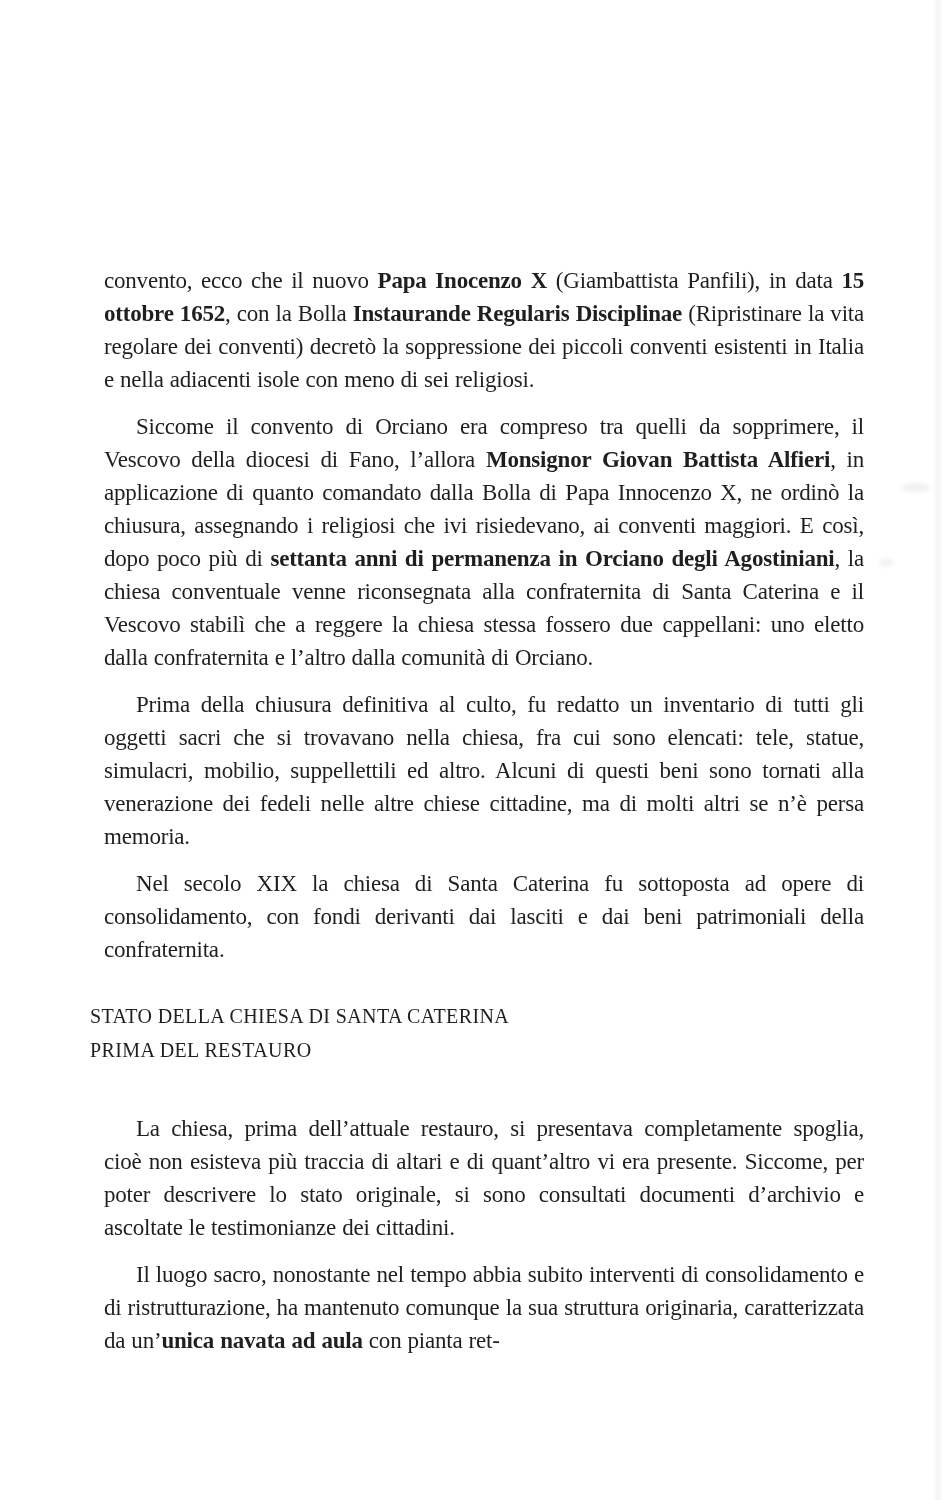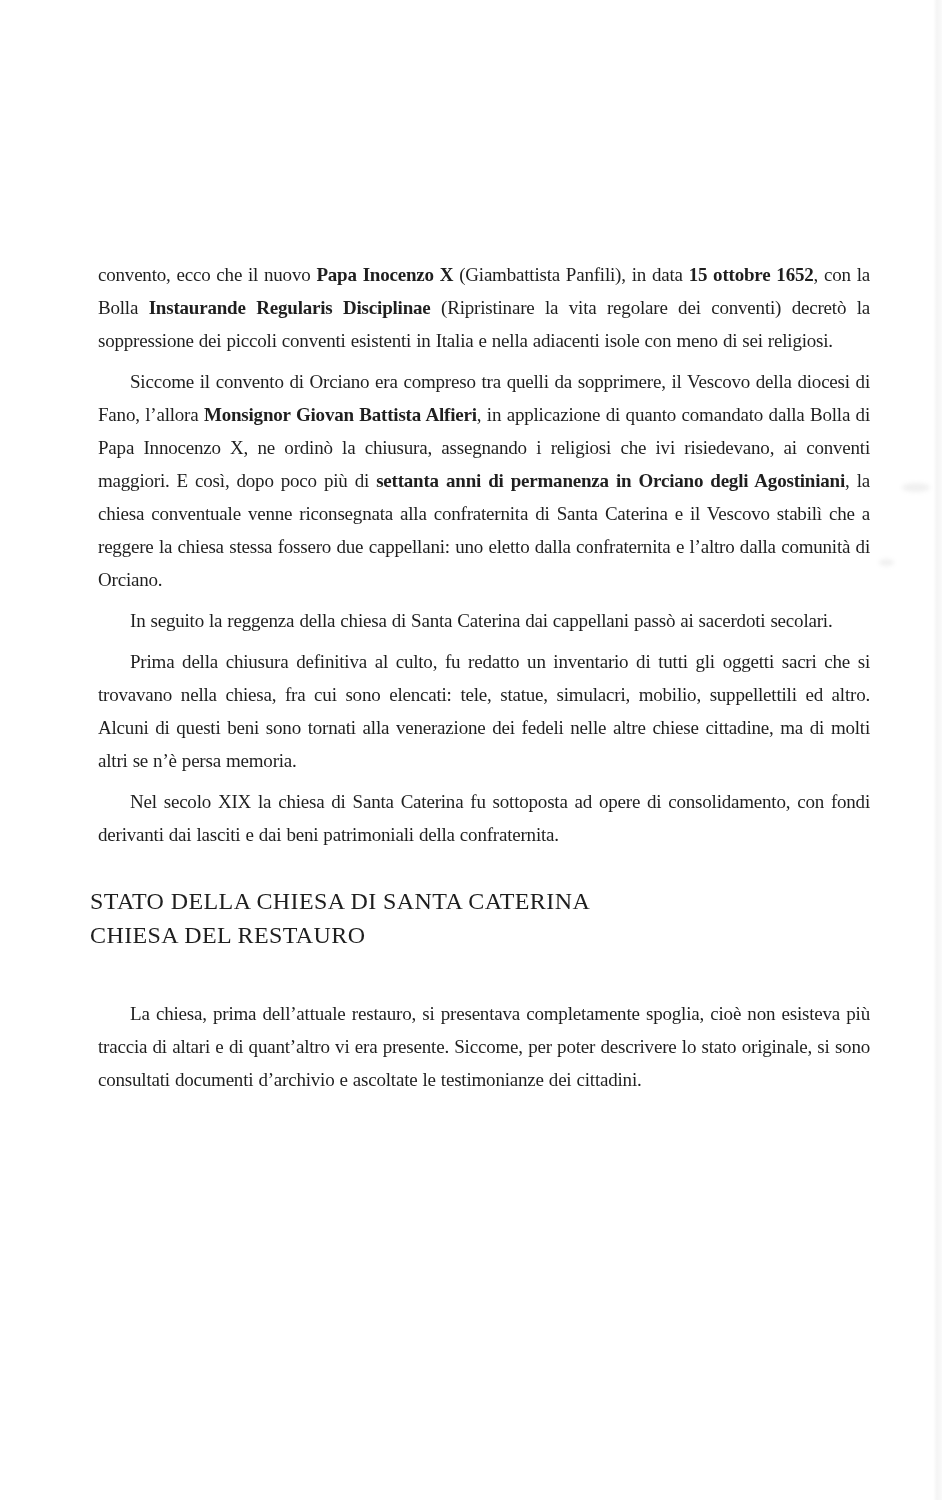--- a/index.html
+++ b/index.html
@@ -17,34 +17,34 @@
     color: var(--ink, #1f1f1f);
     overflow: hidden;
   }
   .text-block {
     position: absolute;
     left: 90px;
     top: 250px;
     width: 788px;
   }
   .para {
-    margin: 8px;
-    font-size: 19px;
+    margin: 14px;
+    font-size: 23px;
     line-height: 33px;
     text-align: justify;
     text-justify: inter-word;
     letter-spacing: -0.2px;
     word-spacing: 0.5px;
   }
   .para.indent { text-indent: 32px; }
   .bold-run { font-weight: bold; }
   .section-heading {
     margin: 33px 0 45px 0;
     font-weight: normal;
-    font-size: 24px;
+    font-size: 20px;
     line-height: 34px;
     letter-spacing: 0.4px;
   }
   
   .scan-edge {
     position: absolute;
     top: 0;
     right: 0;
     width: 9px;
     height: 100%;
@@ -64,25 +64,25 @@
   .scan-smudge.s1 { left: 902px; top: 483px; width: 28px; height: 9px; }
   .scan-smudge.s2 { left: 879px; top: 559px; width: 15px; height: 7px; }
 </style>
 </head>
 <body>
 
 <div class="page">
   <div class="text-block">
       <p class="para"><span>convento, ecco che il nuovo </span><span class="bold-run">Papa Inocenzo X</span><span> (Giambattista Panfili), in data </span><span class="bold-run">15 ottobre 1652</span><span>, con la Bolla </span><span class="bold-run">Instaurande Regularis Disciplinae</span><span> (Ripristinare la vita regolare dei conventi) decretò la soppressione dei piccoli conventi esistenti in Italia e nella adiacenti isole con meno di sei religiosi.</span></p>
       <p class="para indent"><span>Siccome il convento di Orciano era compreso tra quelli da sopprimere, il Vescovo della diocesi di Fano, l’allora </span><span class="bold-run">Monsignor Giovan Battista Alfieri</span><span>, in applicazione di quanto comandato dalla Bolla di Papa Innocenzo X, ne ordinò la chiusura, assegnando i religiosi che ivi risiedevano, ai conventi maggiori. E così, dopo poco più di </span><span class="bold-run">settanta anni di permanenza in Orciano degli Agostiniani</span><span>, la chiesa conventuale venne riconsegnata alla confraternita di Santa Caterina e il Vescovo stabilì che a reggere la chiesa stessa fossero due cappellani: uno eletto dalla confraternita e l’altro dalla comunità di Orciano.</span></p>
-      <p class="para indent"><span>In seguito la reggenza della chiesa di Santa Caterina dai cappellani passò ai sacerdoti secolari.</span></p>
       <p class="para indent"><span>Prima della chiusura definitiva al culto, fu redatto un inventario di tutti gli oggetti sacri che si trovavano nella chiesa, fra cui sono elencati: tele, statue, simulacri, mobilio, suppellettili ed altro. Alcuni di questi beni sono tornati alla venerazione dei fedeli nelle altre chiese cittadine, ma di molti altri se n’è persa memoria.</span></p>
       <p class="para indent"><span>Nel secolo XIX la chiesa di Santa Caterina fu sottoposta ad opere di consolidamento, con fondi derivanti dai lasciti e dai beni patrimoniali della confraternita.</span></p>
       <h2 class="section-heading">
         <div>STATO DELLA CHIESA DI SANTA CATERINA</div>
-        <div>CHIESA DEL RESTAURO</div>
+        <div>PRIMA DEL RESTAURO</div>
       </h2>
       <p class="para indent"><span>La chiesa, prima dell’attuale restauro, si presentava completamente spoglia, cioè non esisteva più traccia di altari e di quant’altro vi era presente. Siccome, per poter descrivere lo stato originale, si sono consultati documenti d’archivio e ascoltate le testimonianze dei cittadini.</span></p>
+      <p class="para indent"><span>Il luogo sacro, nonostante nel tempo abbia subito interventi di consolidamento e di ristrutturazione, ha mantenuto comunque la sua struttura originaria, caratterizzata da un’</span><span class="bold-run">unica navata ad aula</span><span> con pianta ret-</span></p>
     </div>
   <div class="scan-smudge s1"></div>
   <div class="scan-smudge s2"></div>
   <div class="scan-edge"></div>
 </div>
 
 </body></html>

